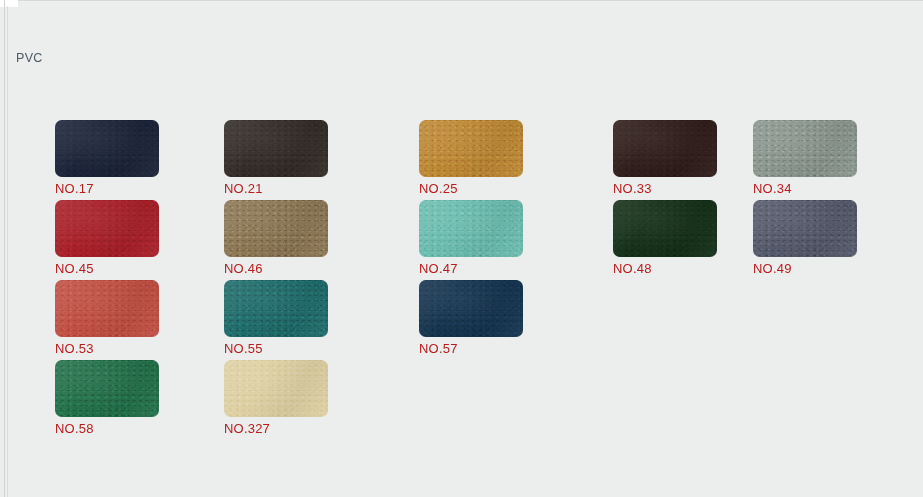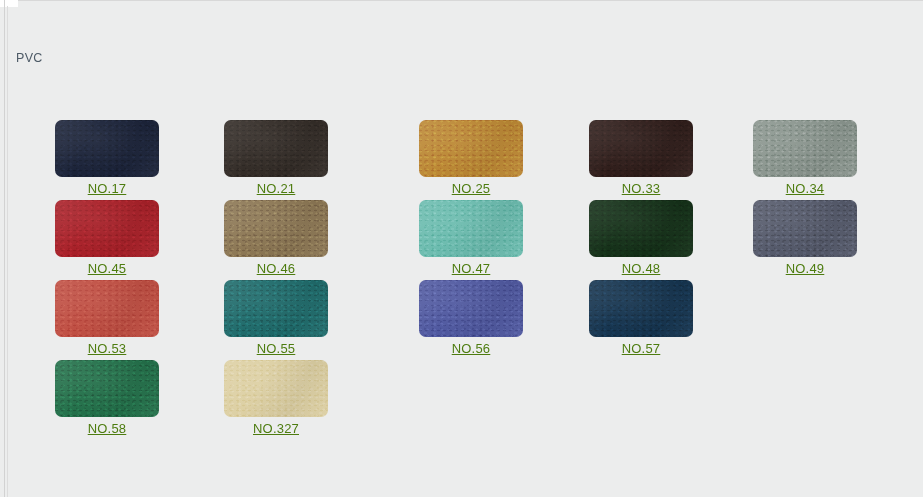--- a/index.html
+++ b/index.html
@@ -81,21 +81,21 @@
 
   .swatch-cell {
     position: absolute;
     top: 0;
     width: 104px;
   }
 
   .swatch-cell:nth-child(1) { left: 0px; }
   .swatch-cell:nth-child(2) { left: 169px; }
   .swatch-cell:nth-child(3) { left: 364px; }
-  .swatch-cell:nth-child(4) { left: 534px; }
+  .swatch-cell:nth-child(4) { left: 558px; }
   .swatch-cell:nth-child(5) { left: 698px; }
 
   .swatch-chip {
     width: 104px;
     height: 57px;
     border-radius: 7px;
     position: relative;
     overflow: hidden;
   }
 
@@ -120,26 +120,25 @@
     position: absolute;
     inset: 0;
     background:
       linear-gradient(118deg, rgba(255,255,255,.09) 0%, rgba(255,255,255,0) 34%,
                       rgba(0,0,0,.055) 68%, rgba(255,255,255,.045) 100%),
       radial-gradient(ellipse at 38% 30%, rgba(255,255,255,.07) 0%, rgba(0,0,0,0) 65%);
   }
 
   .swatch-label {
     margin-top: 4px;
-    text-align: center;
+    text-align: left;
     font-size: 13px;
-    color: #4d7c0f;
+    color: #b91c1c;
     letter-spacing: .2px;
     white-space: nowrap;
-    text-decoration: underline;
   }
 </style>
 </head>
 <body>
 
 <div id="top-rule"></div>
 <div id="top-left-notch"></div>
 <div id="left-rule-outer"></div>
 <div id="left-rule-inner"></div>
 
@@ -195,24 +194,20 @@
       <div class="swatch-row">
         <div class="swatch-cell">
           <div class="swatch-chip" style="background-color: rgb(192, 79, 67);"></div>
           <div class="swatch-label">NO.53</div>
         </div>
         <div class="swatch-cell">
           <div class="swatch-chip" style="background-color: rgb(31, 107, 107);"></div>
           <div class="swatch-label">NO.55</div>
         </div>
         <div class="swatch-cell">
-          <div class="swatch-chip" style="background-color: rgb(80, 89, 160);"></div>
-          <div class="swatch-label">NO.56</div>
-        </div>
-        <div class="swatch-cell">
           <div class="swatch-chip" style="background-color: rgb(21, 52, 79);"></div>
           <div class="swatch-label">NO.57</div>
         </div>
       </div>
       <div class="swatch-row">
         <div class="swatch-cell">
           <div class="swatch-chip" style="background-color: rgb(35, 112, 74);"></div>
           <div class="swatch-label">NO.58</div>
         </div>
         <div class="swatch-cell">

